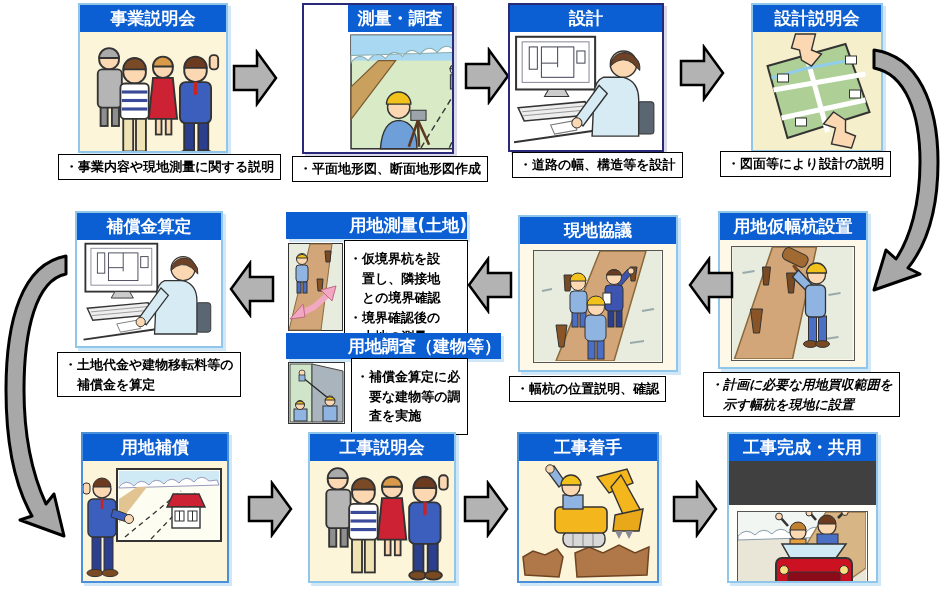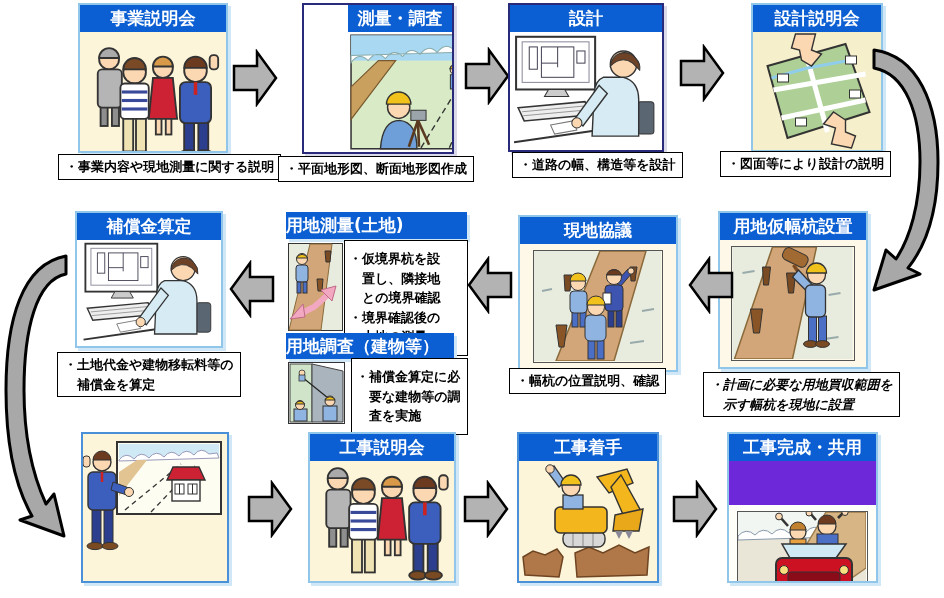--- a/index.html
+++ b/index.html
@@ -11,21 +11,21 @@
   .pbox.medblue{border-color:#4a90d9;}
   .pbox-header{background:#0b5fd3;color:#fff;font-weight:bold;font-size:17px;line-height:27px;
         height:27px;text-align:center;white-space:nowrap;overflow:hidden;flex:0 0 27px;}
   .pbox-body{flex:1;position:relative;overflow:hidden;}
   .frame{position:absolute;border:1.5px solid #555;box-sizing:border-box;}
   .caption{position:absolute;background:#fff;border:1px solid #000;color:#000;
         font-weight:bold;font-size:13px;line-height:1.5;padding:2px 6px;white-space:pre;}
   .notes{position:absolute;background:#fff;border:1px solid #000;color:#000;
         font-weight:bold;font-size:13px;line-height:1.5;padding:8px 4px;white-space:pre;box-sizing:border-box;}
   .hdrbar{position:absolute;background:#0b5fd3;color:#fff;font-weight:bold;font-size:17px;
-        text-align:left;white-space:nowrap;box-sizing:border-box;}
+        text-align:right;white-space:nowrap;box-sizing:border-box;}
   .arrow{position:absolute;}
   svg{display:block;}
 </style>
 </head>
 <body>
 
 <div class="canvas">
 
   <div class="pbox" style="left:78px;top:3px;width:150px;height:150px;gap:9px;">
     <div class="pbox-header">事業説明会</div>
@@ -90,21 +90,21 @@
         <path d="M38,71 a12,12 0 0 1 24,0 z" fill="#f2c21c" stroke="#333" stroke-width="1.4"></path>
         <rect x="62" y="77" width="15" height="10" fill="#9aa4aa" stroke="#333"></rect>
         <g stroke="#5a3a20" stroke-width="2.6">
             <line x1="69" y1="87" x2="60" y2="113"></line>
             <line x1="69" y1="87" x2="70" y2="113"></line>
             <line x1="69" y1="87" x2="80" y2="111"></line>
           </g>
       </svg>
     </div>
   </div>
-  <div class="caption" style="left:278px;top:156px;">・平面地形図、断面地形図作成</div>
+  <div class="caption" style="left:292px;top:156px;">・平面地形図、断面地形図作成</div>
 
   <div class="arrow" style="left:464px;top:47px;">
     <svg width="46" height="58" viewBox="0 0 46 58">
         <polygon points="2,17 25,17 25,3 44,29 25,55 25,41 2,41" fill="#b3b3b3" stroke="#000" stroke-width="2.5"></polygon>
       </svg>
   </div>
 
   <div class="pbox navy" style="left:508px;top:3px;width:156px;height:149px;background:#fff;justify-content:space-between;">
     <div class="pbox-header">設計</div>
     <div class="pbox-body" style="background:#fff;">
@@ -235,21 +235,21 @@
         <path d="M72.5,24 a8,8 0 0 1 15,0 z" fill="#6b3a1f" stroke="#333"></path>
         <rect x="54" y="88" width="7" height="20" fill="#4a6fc4" stroke="#333"></rect>
             <rect x="63" y="88" width="7" height="20" fill="#4a6fc4" stroke="#333"></rect>
         <rect x="51" y="64" width="21" height="26" rx="5" fill="#8fb4e2" stroke="#333"></rect>
         <circle cx="62" cy="56" r="8.5" fill="#fbd8b2" stroke="#333"></circle>
         <path d="M53,54 a9,9 0 0 1 18,0 z" fill="#f2c21c" stroke="#333"></path>
       </svg>
       </div>
     </div>
   </div>
-  <div class="caption" style="left:509px;top:368px;">・幅杭の位置説明、確認</div>
+  <div class="caption" style="left:509px;top:376px;">・幅杭の位置説明、確認</div>
 
   <div class="arrow" style="left:467px;top:256px;">
     <svg width="46" height="58" viewBox="0 0 46 58">
         <polygon points="44,17 21,17 21,3 2,29 21,55 21,41 44,41" fill="#b3b3b3" stroke="#000" stroke-width="2.5"></polygon>
       </svg>
   </div>
 
   <div style="position:absolute;left:286px;top:212px;width:182px;height:128px;">
     <div class="hdrbar" style="left:0;top:0;width:181px;height:27px;line-height:27px;box-shadow:3px 3px 0 #cfe7f7;">用地測量(土地)</div>
     <div style="position:absolute;left:2px;top:31px;">
@@ -269,21 +269,21 @@
       </svg>
     </div>
     <div class="notes" style="left:58px;top:28px;width:124px;">・仮境界杭を設
 　置し、隣接地
 　との境界確認
 ・境界確認後の
 　土地の測量</div>
   </div>
 
   <div style="position:absolute;left:286px;top:333px;width:182px;height:96px;">
-    <div class="hdrbar" style="left:0;top:0;width:168px;height:26px;line-height:26px;box-shadow:3px 3px 0 #cfe7f7;">用地調査（建物等）</div>
+    <div class="hdrbar" style="left:0;top:0;width:215px;height:26px;line-height:26px;box-shadow:3px 3px 0 #cfe7f7;">用地調査（建物等）</div>
     <div style="position:absolute;left:2px;top:29px;">
       <svg width="57" height="62" viewBox="0 0 57 62">
         <rect x="0.5" y="0.5" width="56" height="61" fill="#fff" stroke="#333"></rect>
         <rect x="2" y="2" width="22" height="58" fill="#cfe4c8" stroke="#444"></rect>
         <polygon points="24,2 55,9 55,60 24,60" fill="#aab4bc" stroke="#444"></polygon>
         <line x1="14" y1="15" x2="40" y2="36" stroke="#222" stroke-width="1.2"></line>
         <circle cx="14" cy="11" r="3" fill="#fbd8b2" stroke="#333" stroke-width="0.8"></circle>
         <rect x="11" y="13" width="6" height="6" fill="#8fb4e2" stroke="#333" stroke-width="0.8"></rect>
         <rect x="6" y="47" width="13" height="12" fill="#8fb4e2" stroke="#333"></rect>
         <circle cx="12" cy="43" r="4.5" fill="#fbd8b2" stroke="#333"></circle>
@@ -333,20 +333,21 @@
   <div class="caption" style="left:57px;top:352px;">・土地代金や建物移転料等の
 　補償金を算定</div>
 
   <div class="arrow" style="left:2px;top:248px;">
     <svg width="72" height="300" viewBox="0 0 72 300">
       <path d="M 64 8 C 20 16, 4 72, 4 142 C 4 200, 14 240, 30 268 L 18 272 L 62 288 L 52 246 L 44 256 C 32 230, 22 196, 22 142 C 22 82, 34 32, 64 26 Z" fill="#a8a8a8" stroke="#000" stroke-width="3" stroke-linejoin="round"></path>
     </svg>
   </div>
 
   <div class="pbox medblue" style="left:81px;top:432px;width:148px;height:151px;">
+    <div class="pbox-header">用地補償</div>
     <div class="pbox-body">
       <svg width="144" height="120" viewBox="0 0 144 120">
         <rect x="34" y="8" width="104" height="72" fill="#fdfdf2" stroke="#333" stroke-width="2"></rect>
         <rect x="36" y="10" width="100" height="14" fill="#cfe9f5"></rect>
         <path d="M36,26 q7,-9 15,-1 q7,-9 15,-1 q7,-9 15,-1 q7,-9 15,-1 q7,-9 15,-1 q7,-9 15,-1 l8,-1 2,5 -100,3 z" fill="#fff" stroke="#99b"></path>
         <polygon points="36,38 54,26 64,26 36,62" fill="#e2c492"></polygon>
         <line x1="42" y1="76" x2="98" y2="30" stroke="#333" stroke-width="1.3" stroke-dasharray="5,4"></line>
         <line x1="68" y1="78" x2="112" y2="32" stroke="#333" stroke-width="1.3" stroke-dasharray="5,4"></line>
         <polygon points="84,46 122,46 116,33 90,33" fill="#cc2233" stroke="#333" stroke-width="1.4"></polygon>
         <rect x="89" y="46" width="28" height="21" fill="#fff" stroke="#333" stroke-width="1.4"></rect>
@@ -448,21 +449,21 @@
       </svg>
     </div>
   </div>
 
   <div class="arrow" style="left:672px;top:480px;">
     <svg width="46" height="58" viewBox="0 0 46 58">
         <polygon points="2,17 25,17 25,3 44,29 25,55 25,41 2,41" fill="#b3b3b3" stroke="#000" stroke-width="2.5"></polygon>
       </svg>
   </div>
 
-  <div class="pbox" style="left:727px;top:432px;width:151px;height:151px;background:#6d28d9;gap:44px;">
+  <div class="pbox" style="left:727px;top:432px;width:151px;height:151px;background:#404040;gap:44px;">
     <div class="pbox-header">工事完成・共用</div>
     <div class="pbox-body" style="background:#fffef8;">
       <div class="frame" style="left:8px;top:6px;width:131px;height:110px;">
       <svg width="128" height="107" viewBox="0 0 128 107">
         <rect width="128" height="107" fill="#e9e6d8"></rect>
         <rect width="128" height="24" fill="#f2f6f2"></rect>
         <path d="M0,24 q8,-9 17,-1 q8,-9 17,-1 q8,-9 17,-1 q8,-9 17,-1 q8,-9 17,-1 q8,-9 17,-1 q8,-9 17,-1 l9,-1 0,8 -128,4 z" fill="#fff" stroke="#8899aa"></path>
         <polygon points="88,0 128,0 128,56 56,107 24,107" fill="#d8b584" stroke="#9a7a4a" stroke-width="1.4"></polygon>
         <line x1="50" y1="14" x2="42" y2="5" stroke="#333" stroke-width="2.6"></line>
         <circle cx="41" cy="4.5" r="3.4" fill="#fbd8b2" stroke="#333"></circle>

